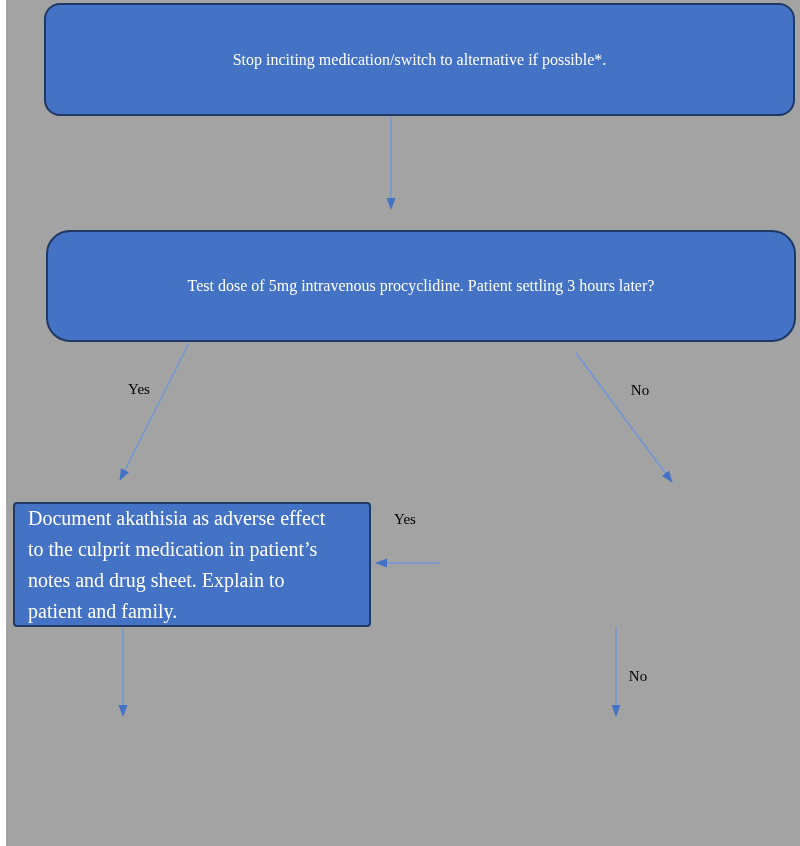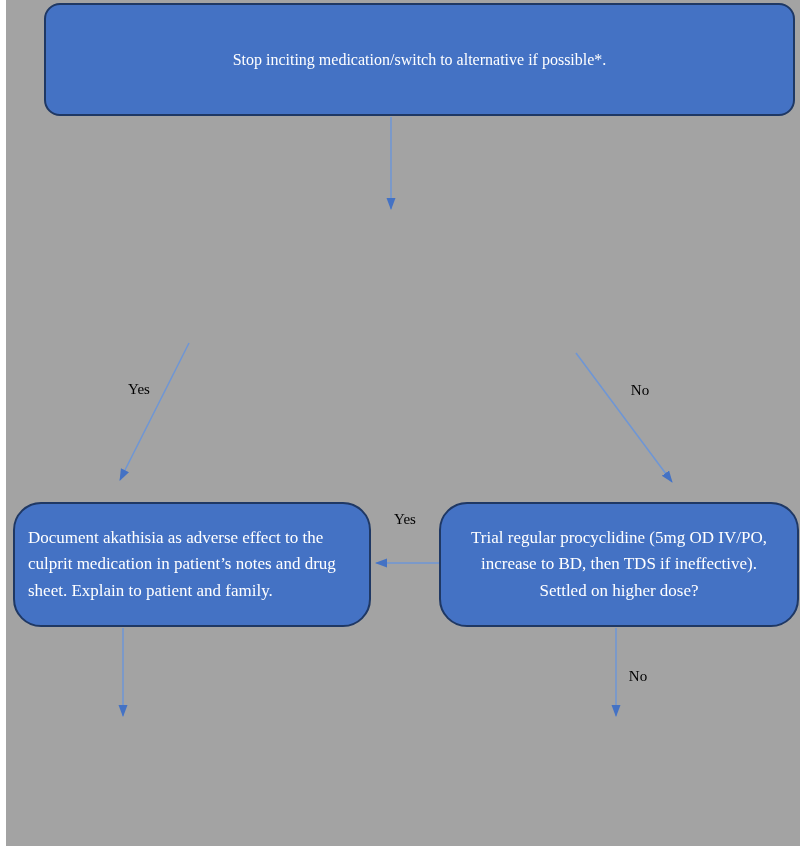--- a/index.html
+++ b/index.html
@@ -37,22 +37,22 @@
     padding: 0 40px;
   }
   #node-testdose {
     left: 40px; top: 230px; width: 750px; height: 112px;
     border-radius: 24px;
     font-size: 16px;
     padding: 0 40px;
   }
   #node-document {
     left: 7px; top: 502px; width: 358px; height: 125px;
-    border-radius: 28px;
-    font-size: 17px;
+    border-radius: 4px;
+    font-size: 20px;
     line-height: 1.55;
     justify-content: flex-start;
     text-align: left;
     padding: 0 26px 0 13px;
   }
   #node-trial {
     left: 433px; top: 502px; width: 360px; height: 125px;
     border-radius: 28px;
     font-size: 17px;
     line-height: 1.55;
@@ -109,28 +109,28 @@
     <line x1="570" y1="353" x2="666" y2="482" marker-end="url(#ah)"></line>
     <line x1="433" y1="563" x2="370" y2="563" marker-end="url(#ah)"></line>
     <line x1="117" y1="628" x2="117" y2="716" marker-end="url(#ah)"></line>
     <line x1="610" y1="628" x2="610" y2="716" marker-end="url(#ah)"></line>
   </svg>
 
   <div class="node" id="node-stop">
     <div class="txt">Stop inciting medication/switch to alternative if possible*.</div>
   </div>
 
+  <div class="node" id="node-testdose">
+    <div class="txt">Test dose of 5mg intravenous procyclidine. Patient settling 3 hours later?</div>
+  </div>
 
   <div class="node" id="node-document">
     <div class="txt">Document akathisia as adverse effect to the culprit medication in patient’s notes and drug sheet. Explain to patient and family.</div>
   </div>
 
-  <div class="node" id="node-trial">
-    <div class="txt">Trial regular procyclidine (5mg OD IV/PO, increase to BD, then TDS if ineffective). Settled on higher dose?</div>
-  </div>
 
 
 
   <div class="edge-label" id="label-yes-left">Yes</div>
 
   <div class="edge-label" id="label-no-right">No</div>
 
   <div class="edge-label" id="label-yes-mid">Yes</div>
 
   <div class="edge-label" id="label-no-bottom">No</div>

